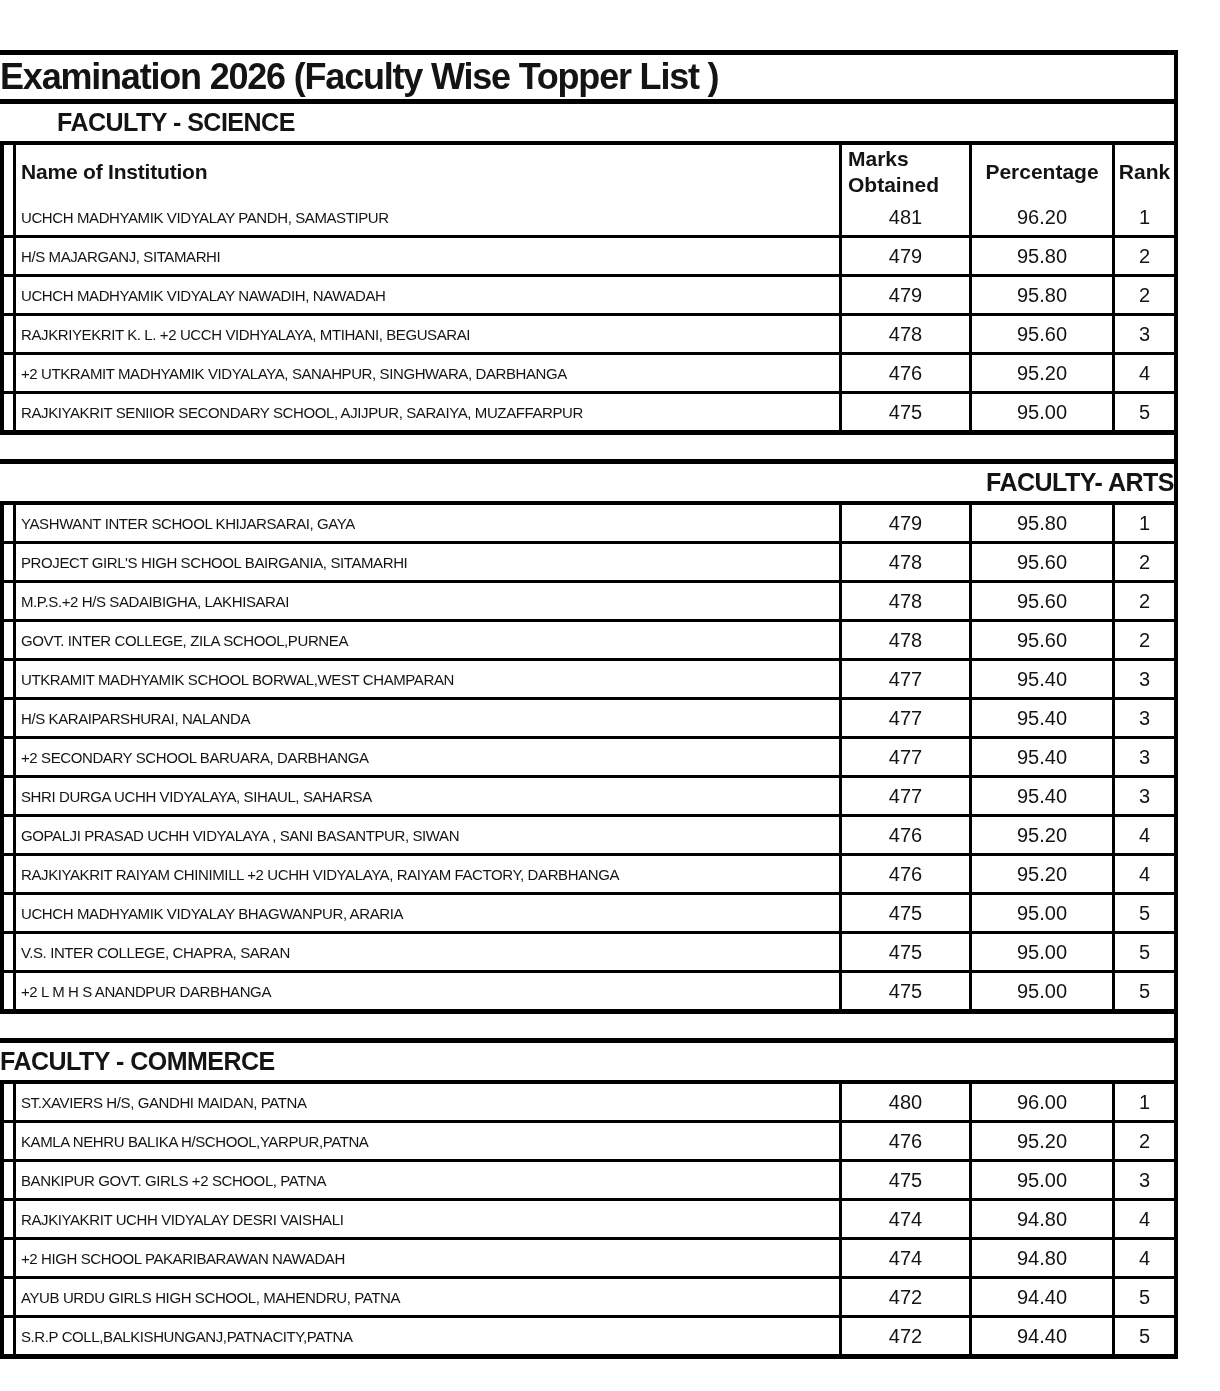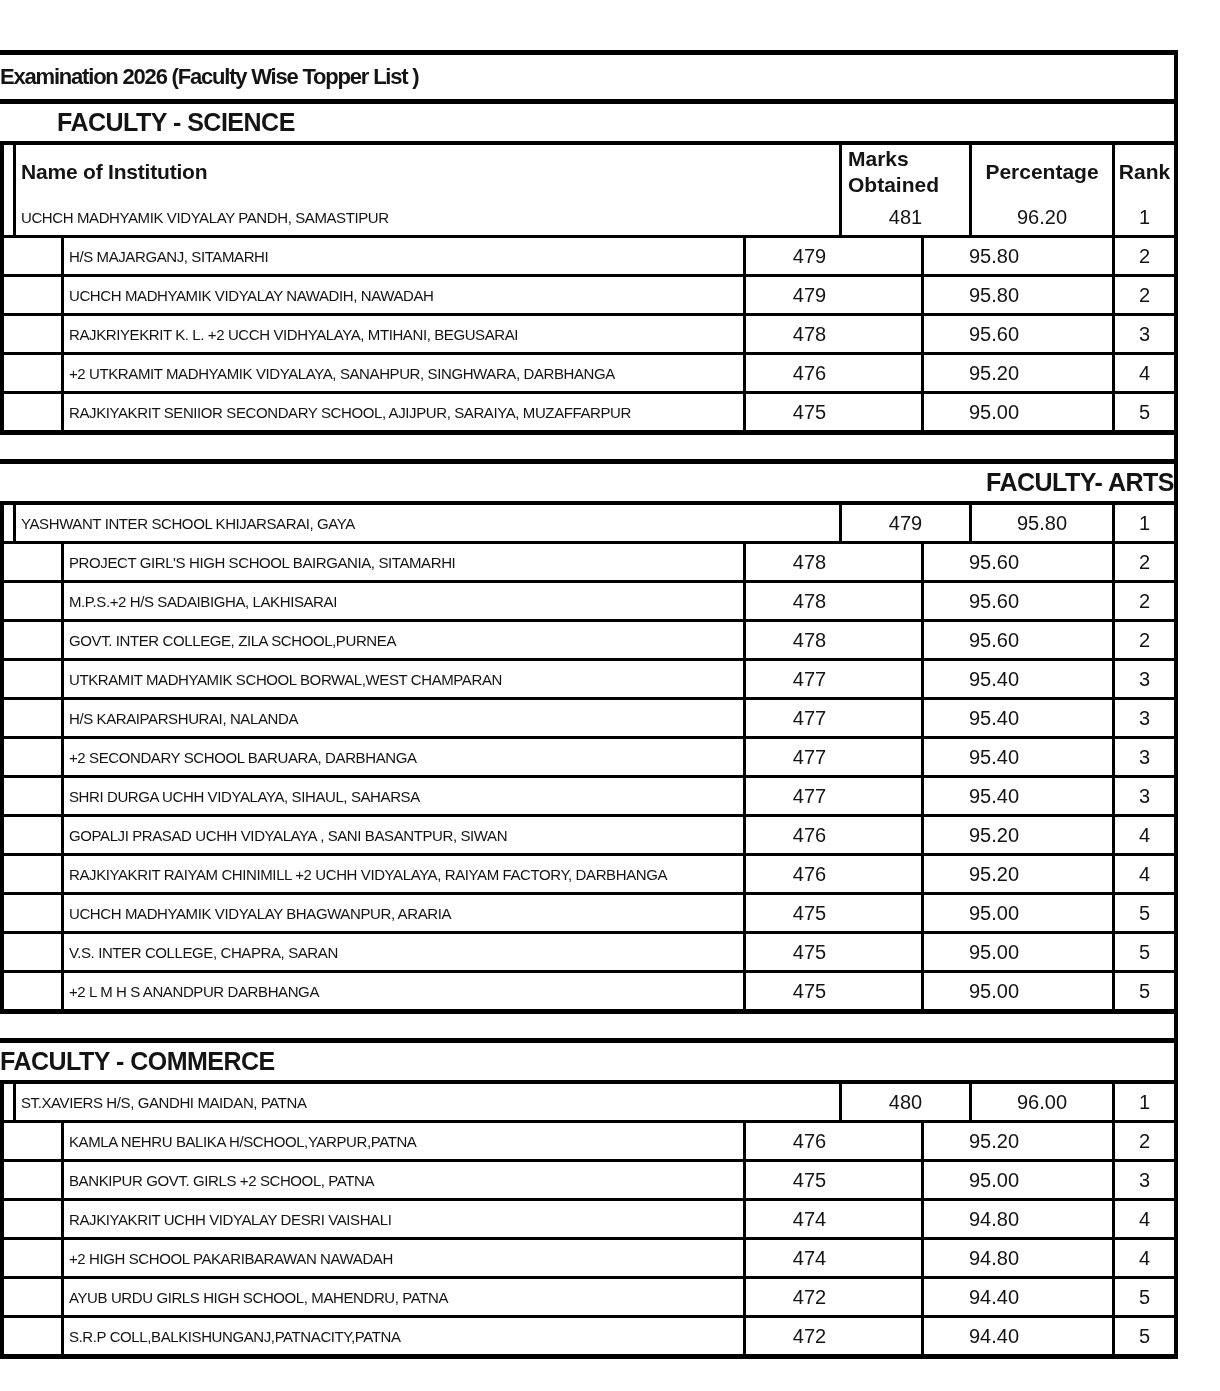--- a/index.html
+++ b/index.html
@@ -16,21 +16,21 @@
     width:1178px;
     box-sizing:border-box;
     border-right:4px solid #000;
     background:#fff;
   }
   .titlebar {
     border-top:5px solid #000;
     border-bottom:5px solid #000;
     height:44px;
     display:flex; align-items:center;
-    font-weight:bold; font-size:22px; letter-spacing:-1.2px;
+    font-weight:bold; font-size:36px; letter-spacing:-1.2px;
     white-space:nowrap;
   }
   .facultybar {
     height:37px;
     display:flex; align-items:center;
     font-weight:bold; font-size:25px; letter-spacing:-0.5px;
     border-bottom:4px solid #000;
     white-space:nowrap;
   }
   .facultybar.science  { padding-left:57px; }
@@ -39,21 +39,21 @@
 
   .gridrows {
     border-left:4px solid #000;
     border-bottom:5px solid #000;
   }
   .row {
     display:grid;
     grid-template-columns:9px 1fr 130px 143px 62px;
     height:36px;
   }
-  .row + .row { border-top:3px solid #000;gap:48px; }
+  .row + .row { border-top:3px solid #000; }
   .row.hdr { height:54px; font-weight:bold; }
 
   .cell { display:flex; align-items:center; overflow:hidden; box-sizing:border-box; }
   .c-sliver { border:none; }
   .c-name  { border-left:3px solid #000; padding-left:5px; font-size:15px; letter-spacing:-0.4px; white-space:nowrap; }
   .c-marks, .c-pct, .c-rank { border-left:3px solid #000; justify-content:center; font-size:20px; }
 
   .hdr .c-name  { font-size:21px; letter-spacing:-0.2px; }
   .hdr .c-marks { justify-content:flex-start; padding-left:6px; font-size:21px; line-height:1.25; }
   .hdr .c-pct, .hdr .c-rank { font-size:21px; }

